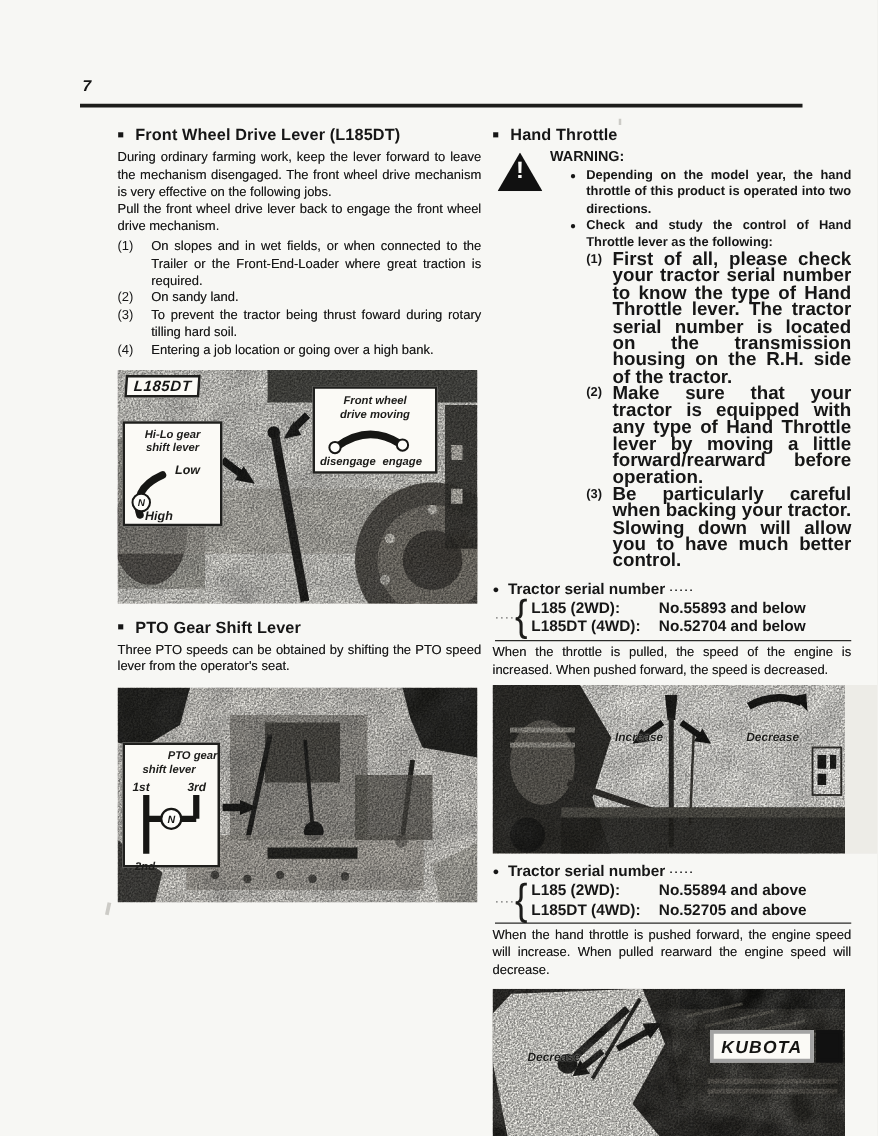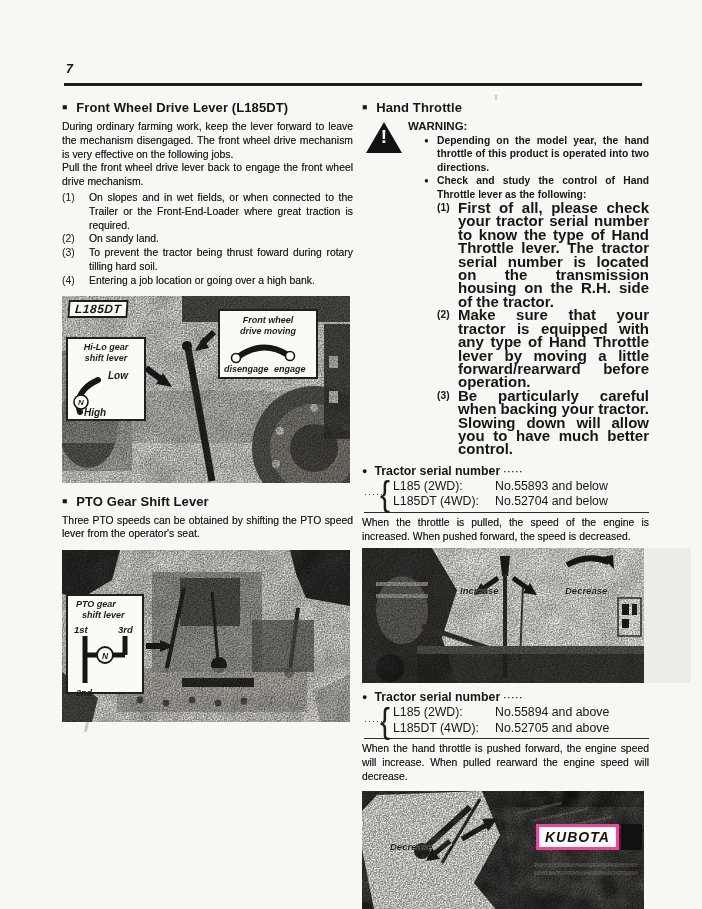--- a/index.html
+++ b/index.html
@@ -1,20 +1,20 @@
 <!DOCTYPE html>
 <html><head>
 <meta charset="utf-8">
 <style>
   html,body{margin:0;padding:0;}
   body{background:#e9e9e6;font-family:"Liberation Sans", sans-serif;}
   .page{position:relative;width:702px;height:909px;background:#f7f7f4;overflow:hidden;color:#161616;}
   .pageno{position:absolute;left:66px;top:62px;font-size:12.5px;font-weight:bold;font-style:italic;}
   .toprule{position:absolute;left:64px;top:83px;width:578px;height:2.5px;background:#1d1d1b;}
-  .col{position:absolute;top:100px;}
+  .col{position:absolute;top:100px;margin-left:32px;}
   .col.left{left:62px;width:291px;}
   .col.right{left:362px;width:287px;}
   .h1{font-size:13px;font-weight:bold;margin:0 0 5px 0;letter-spacing:.1px;}
   .sq{font-size:8.5px;vertical-align:2px;margin-right:9px;}
   .body{font-size:10.4px;line-height:13.8px;text-align:justify;margin:0;text-shadow:0 0 .4px rgba(20,20,20,.5);}
   .numlist{margin-top:2px;}
   .li{display:flex;}
   .li .n{width:27px;flex:none;font-size:10.4px;line-height:13.8px;}
   .li .t{flex:1;font-size:10.4px;line-height:13.8px;text-align:justify;text-shadow:0 0 .4px rgba(20,20,20,.5);}
   
@@ -41,21 +41,21 @@
   .ws{display:flex;margin-left:29px;}
   .ws .n{width:21px;flex:none;font-size:10.3px;line-height:13.4px;font-weight:bold;}
   .ws .t{flex:1;font-size:15px;line-height:13.4px;font-weight:bold;text-align:justify;}
   
   .serh{font-size:12.3px;font-weight:bold;margin:0 0 1px 0;}
   .serh .rb{font-size:9px;margin-right:7px;vertical-align:1px;}
   .serrows{display:flex;align-items:center;border-bottom:1.6px solid #2b2b29;padding-bottom:2px;margin:0 0 3px 2px;}
   .serrows .dots{font-size:9px;letter-spacing:1px;color:#333;width:16px;flex:none;}
   .serrows .brace{font-size:30px;font-weight:normal;line-height:30px;transform:scaleY(1.15);flex:none;margin-right:3px;color:#1c1c1a;}
   .serrows table{border-collapse:collapse;}
-  .serrows td{font-size:12.3px;font-weight:normal;padding:0;line-height:15.5px;white-space:nowrap;}
+  .serrows td{font-size:12.3px;font-weight:bold;padding:0;line-height:15.5px;white-space:nowrap;}
   .serrows td.m{width:102px;}
   .artifact{position:absolute;opacity:.55;background:#a9a7a1;}
 </style>
 </head>
 <body>
 
 <div class="page">
 
   <div class="pageno">7</div>
   <div class="toprule"></div>
@@ -186,21 +186,21 @@
         <rect x="190" y="70" width="62" height="52" fill="#55524c" opacity=".7"></rect>
         <polygon points="0,122 36,148 30,172 0,172" fill="#454440"></polygon>
         <polygon points="252,142 288,124 288,172 258,172" fill="#b3b0a7" opacity=".8"></polygon>
         <path d="M84 96 L102 96" stroke="#141412" stroke-width="6"></path>
           <polygon points="112,96 98,90 98,102" fill="#141412"></polygon>
         <rect width="288" height="172" filter="url(#b2)" opacity=".32"></rect>
         <rect width="288" height="172" filter="url(#g2)" opacity=".42"></rect>
       </svg>
 
       <div class="callout" style="left:4px;top:44px;width:78px;height:100px;">
-        <div class="ct" style="margin-top:3px;text-align:left;padding-left:8px;">PTO gear</div>
+        <div class="ct" style="margin-top:3px;text-align:right;padding-left:8px;">PTO gear</div>
         <div class="ct" style="text-align:left;padding-left:14px;">shift lever</div>
         <svg width="74" height="70" viewBox="0 0 74 70" style="display:block">
           <text x="6" y="12" font-size="9.5">1st</text>
           <text x="50" y="12" font-size="9.5">3rd</text>
           <path d="M17 15 L17 62" stroke="#161614" stroke-width="5"></path>
           <path d="M57 15 L57 34" stroke="#161614" stroke-width="5"></path>
           <path d="M17 34 L57 34" stroke="#161614" stroke-width="5"></path>
           <circle cx="37" cy="34" r="8" fill="#fdfdfa" stroke="#161614" stroke-width="1.8"></circle>
           <text x="37" y="37.5" font-size="8.5" text-anchor="middle">N</text>
         </svg>
@@ -354,21 +354,21 @@
           <path d="M88 50 L72 63" stroke="#0f0f0d" stroke-width="5"></path>
           <polygon points="64,70 78,68 70,57" fill="#0f0f0d"></polygon>
         <rect x="0" y="120" width="282" height="26" fill="#131311"></rect>
         <ellipse cx="190" cy="128" rx="18" ry="7" fill="#4a4841"></ellipse>
         <ellipse cx="70" cy="132" rx="14" ry="6" fill="#403e38"></ellipse>
         <rect width="282" height="146" filter="url(#b4)" opacity=".25"></rect>
         <rect width="282" height="146" filter="url(#g4)" opacity=".45"></rect>
       </svg>
       <div class="plabel" style="left:28px;top:50px;">Decrease</div>
       <div style="position:absolute;left:174px;top:33px;display:flex;align-items:stretch;">
-        <div style="background:#fbfaf6;border:3px solid #ec4899;padding:0 6px;font-size:14px;font-weight:bold;font-style:italic;letter-spacing:1px;color:#141412;line-height:20px;">KUBOTA</div>
+        <div style="background:#fbfaf6;border:3px solid #a3a3a3;padding:0 6px;font-size:14px;font-weight:bold;font-style:italic;letter-spacing:1px;color:#141412;line-height:20px;">KUBOTA</div>
         <div style="width:15px;background:#111;border:3px solid #111;margin-left:2px;"></div>
       </div>
     </div>
   </div>
 
   <div class="artifact" style="left:85px;top:722px;width:3px;height:10px;transform:rotate(12deg);"></div>
   <div class="artifact" style="left:495px;top:95px;width:2px;height:5px;"></div>
 
 </div>
 

